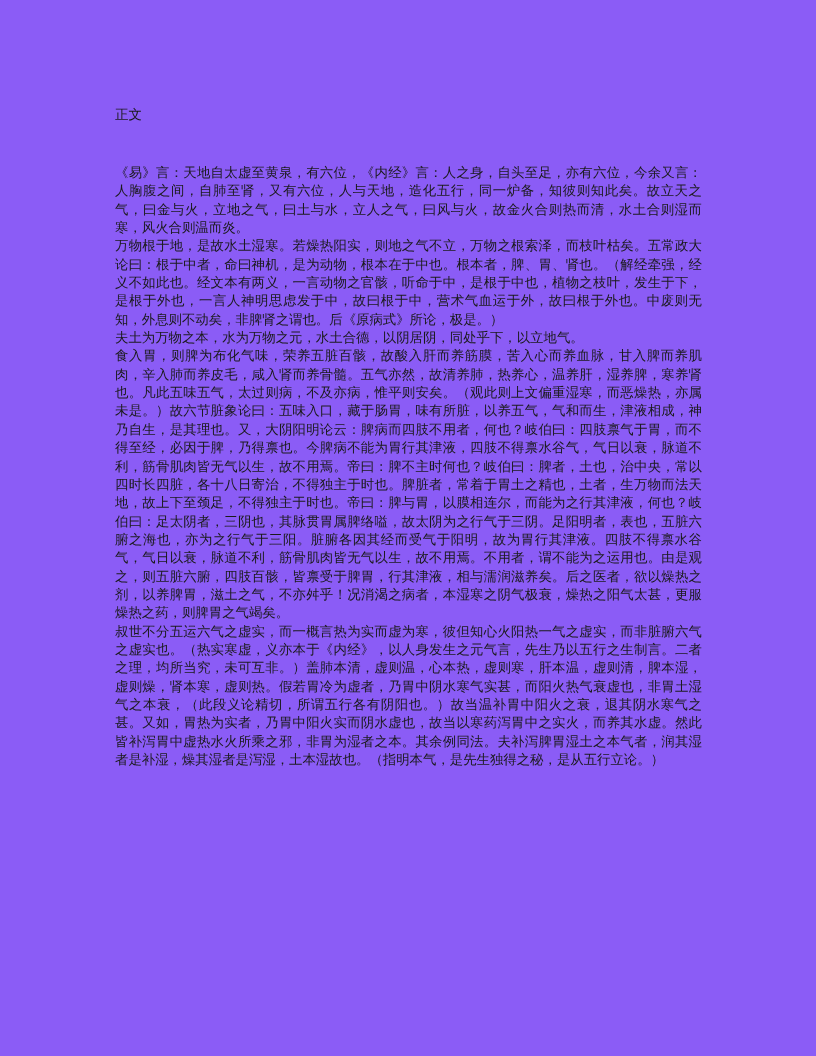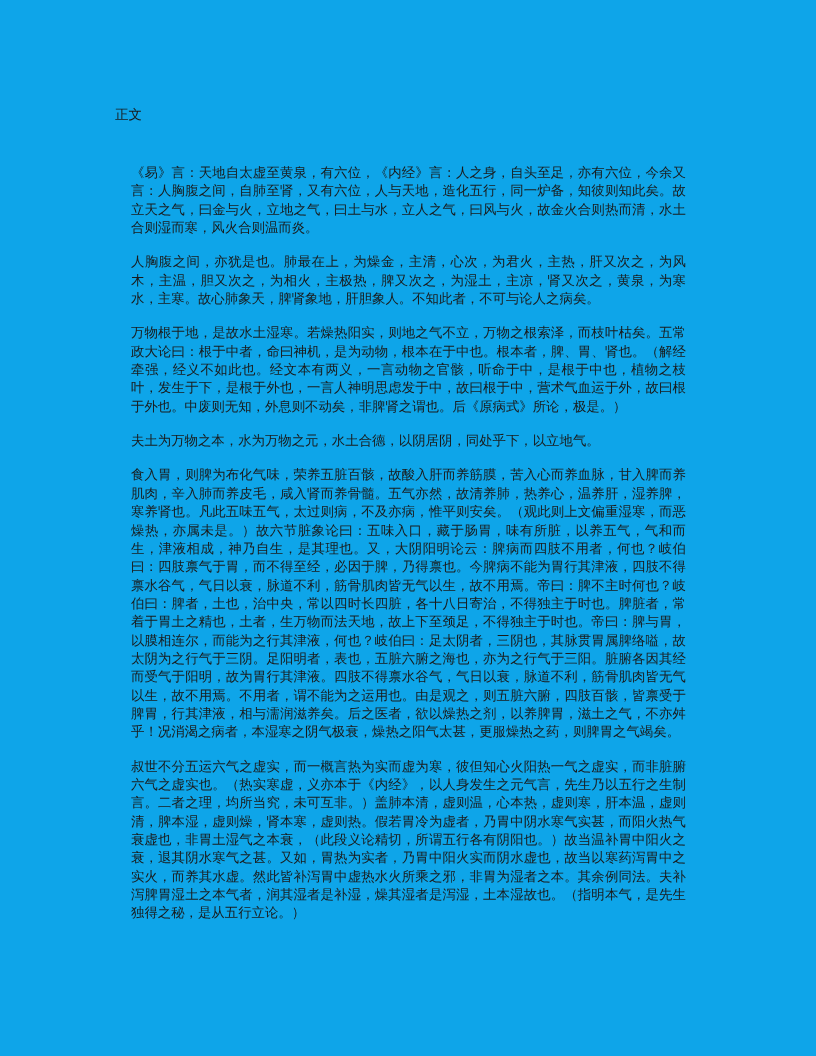--- a/index.html
+++ b/index.html
@@ -4,56 +4,55 @@
 <style>
   html, body {
     margin: 0;
     padding: 0;
     background: #ffffff;
   }
   .page {
     position: relative;
     width: 816px;
     height: 1056px;
-    background: #0ea5e9;
+    background: #8b5cf6;
     overflow: hidden;
     font-family: "Liberation Serif", "DejaVu Serif", serif;
     color: #1a1a1a;
   }
   .text-col {
     position: absolute;
     left: 115px;
     top: 106px;
     width: 587px;
   }
   .doc-heading {
     margin: 0 0 40px 0;
     font-size: 13.5px;
     line-height: 18px;
     font-weight: normal;
     color: #1a1a1a;
   }
   .body-text p {
-    margin: 16px;
+    margin: 0;
     font-size: 13.4px;
     line-height: 18.35px;
     text-align: justify;
     text-justify: inter-character;
     word-break: break-all;
     color: #1a1a1a;
   }
 </style>
 </head>
 <body>
 
 <div class="page">
   <div class="text-col">
     <h1 class="doc-heading">正文</h1>
     <div class="body-text">
       <p>《易》言：天地自太虚至黄泉，有六位，《内经》言：人之身，自头至足，亦有六位，今余又言：人胸腹之间，自肺至肾，又有六位，人与天地，造化五行，同一炉备，知彼则知此矣。故立天之气，曰金与火，立地之气，曰土与水，立人之气，曰风与火，故金火合则热而清，水土合则湿而寒，风火合则温而炎。</p>
-      <p>人胸腹之间，亦犹是也。肺最在上，为燥金，主清，心次，为君火，主热，肝又次之，为风木，主温，胆又次之，为相火，主极热，脾又次之，为湿土，主凉，肾又次之，黄泉，为寒水，主寒。故心肺象天，脾肾象地，肝胆象人。不知此者，不可与论人之病矣。</p>
       <p>万物根于地，是故水土湿寒。若燥热阳实，则地之气不立，万物之根索泽，而枝叶枯矣。五常政大论曰：根于中者，命曰神机，是为动物，根本在于中也。根本者，脾、胃、肾也。（解经牵强，经义不如此也。经文本有两义，一言动物之官骸，听命于中，是根于中也，植物之枝叶，发生于下，是根于外也，一言人神明思虑发于中，故曰根于中，营术气血运于外，故曰根于外也。中废则无知，外息则不动矣，非脾肾之谓也。后《原病式》所论，极是。）</p>
       <p>夫土为万物之本，水为万物之元，水土合德，以阴居阴，同处乎下，以立地气。</p>
       <p>食入胃，则脾为布化气味，荣养五脏百骸，故酸入肝而养筋膜，苦入心而养血脉，甘入脾而养肌肉，辛入肺而养皮毛，咸入肾而养骨髓。五气亦然，故清养肺，热养心，温养肝，湿养脾，寒养肾也。凡此五味五气，太过则病，不及亦病，惟平则安矣。（观此则上文偏重湿寒，而恶燥热，亦属未是。）故六节脏象论曰：五味入口，藏于肠胃，味有所脏，以养五气，气和而生，津液相成，神乃自生，是其理也。又，大阴阳明论云：脾病而四肢不用者，何也？岐伯曰：四肢禀气于胃，而不得至经，必因于脾，乃得禀也。今脾病不能为胃行其津液，四肢不得禀水谷气，气日以衰，脉道不利，筋骨肌肉皆无气以生，故不用焉。帝曰：脾不主时何也？岐伯曰：脾者，土也，治中央，常以四时长四脏，各十八日寄治，不得独主于时也。脾脏者，常着于胃土之精也，土者，生万物而法天地，故上下至颈足，不得独主于时也。帝曰：脾与胃，以膜相连尔，而能为之行其津液，何也？岐伯曰：足太阴者，三阴也，其脉贯胃属脾络嗌，故太阴为之行气于三阴。足阳明者，表也，五脏六腑之海也，亦为之行气于三阳。脏腑各因其经而受气于阳明，故为胃行其津液。四肢不得禀水谷气，气日以衰，脉道不利，筋骨肌肉皆无气以生，故不用焉。不用者，谓不能为之运用也。由是观之，则五脏六腑，四肢百骸，皆禀受于脾胃，行其津液，相与濡润滋养矣。后之医者，欲以燥热之剂，以养脾胃，滋土之气，不亦舛乎！况消渴之病者，本湿寒之阴气极衰，燥热之阳气太甚，更服燥热之药，则脾胃之气竭矣。</p>
       <p>叔世不分五运六气之虚实，而一概言热为实而虚为寒，彼但知心火阳热一气之虚实，而非脏腑六气之虚实也。（热实寒虚，义亦本于《内经》，以人身发生之元气言，先生乃以五行之生制言。二者之理，均所当究，未可互非。）盖肺本清，虚则温，心本热，虚则寒，肝本温，虚则清，脾本湿，虚则燥，肾本寒，虚则热。假若胃冷为虚者，乃胃中阴水寒气实甚，而阳火热气衰虚也，非胃土湿气之本衰，（此段义论精切，所谓五行各有阴阳也。）故当温补胃中阳火之衰，退其阴水寒气之甚。又如，胃热为实者，乃胃中阳火实而阴水虚也，故当以寒药泻胃中之实火，而养其水虚。然此皆补泻胃中虚热水火所乘之邪，非胃为湿者之本。其余例同法。夫补泻脾胃湿土之本气者，润其湿者是补湿，燥其湿者是泻湿，土本湿故也。（指明本气，是先生独得之秘，是从五行立论。）</p>
     </div>
   </div>
 </div>
 
 </body></html>

